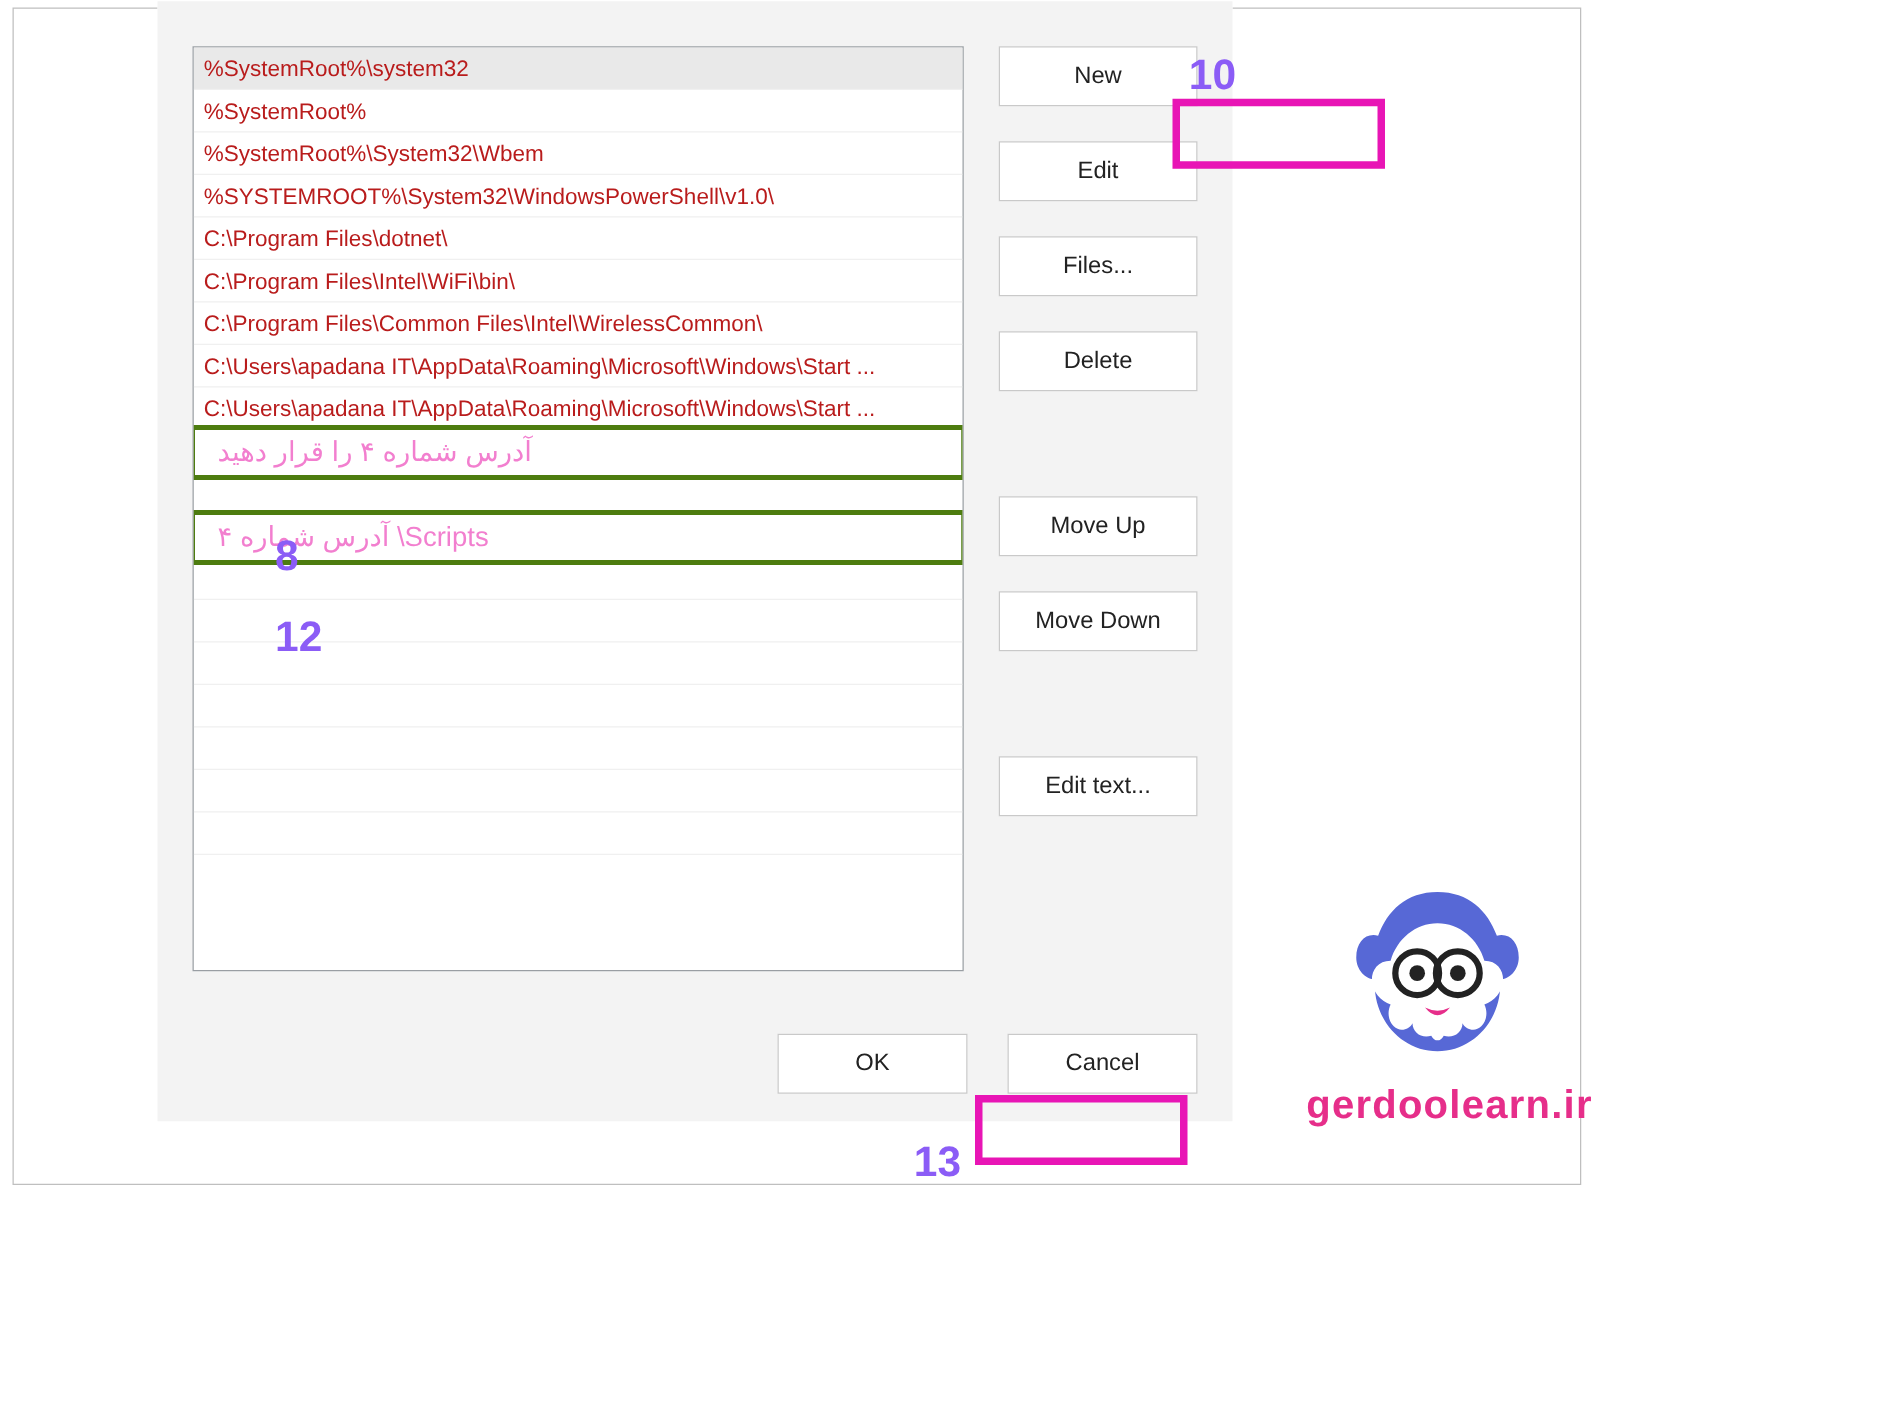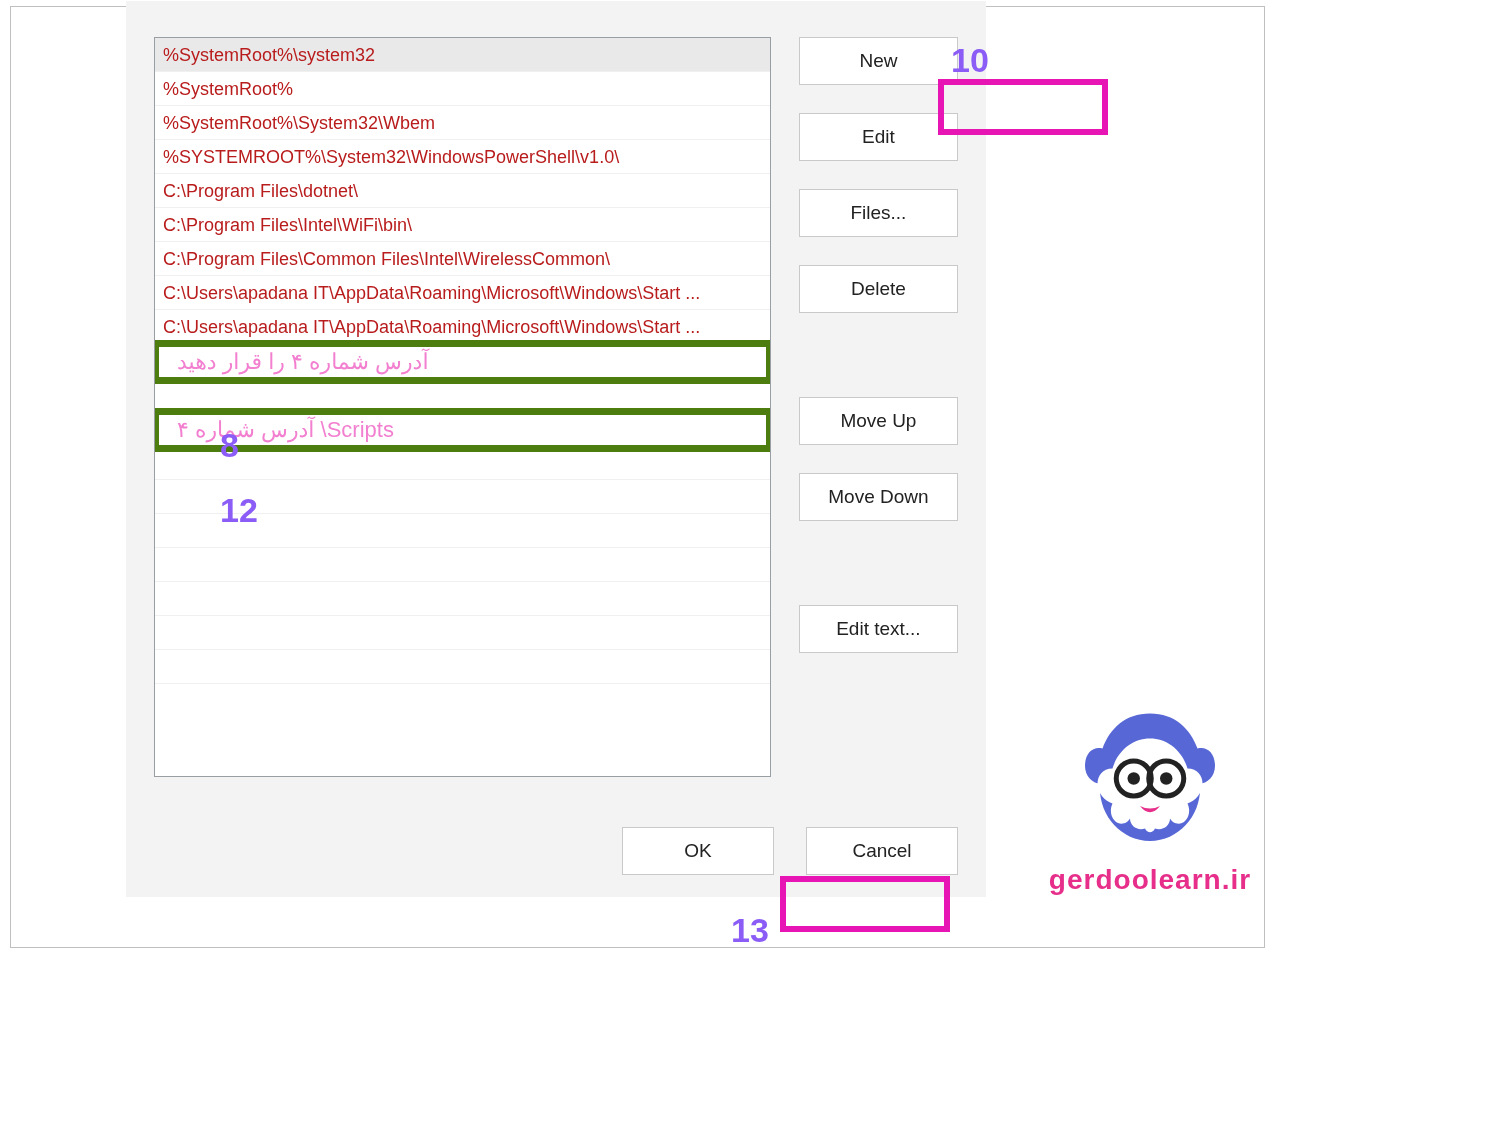--- a/index.html
+++ b/index.html
@@ -71,21 +71,21 @@
     .list-item.selected {
       background: #e9e9e9;
     }
     .annot-slot {
       position: relative;
       height: 34px;
     }
     .annot-box {
       position: absolute;
       left: -3px; right: -3px;
-      border: 7px solid #4d7c0f;
+      border: 4px solid #4d7c0f;
       border-radius: 2px;
       height: 44px;
       top: -4px;
       display: flex;
       align-items: center;
       padding-left: 18px;
       font-size: 22px;
       color: #f27fcf;
       background: transparent;
     }
@@ -135,21 +135,21 @@
     .button-row .btn { width: 152px; }
 
     .logo {
       position: absolute;
       left: 1045px; top: 706px;
       width: 210px;
       text-align: center;
     }
     .logo svg { width: 150px; height: 150px; }
     .logo-text {
-      font-size: 28px;
+      font-size: 32px;
       color: #e62e8a;
       font-weight: 600;
       letter-spacing: 1px;
       margin-top: 4px;
     }
   </style>
 </head>
 <body>
 
 <div class="page-frame"></div>

